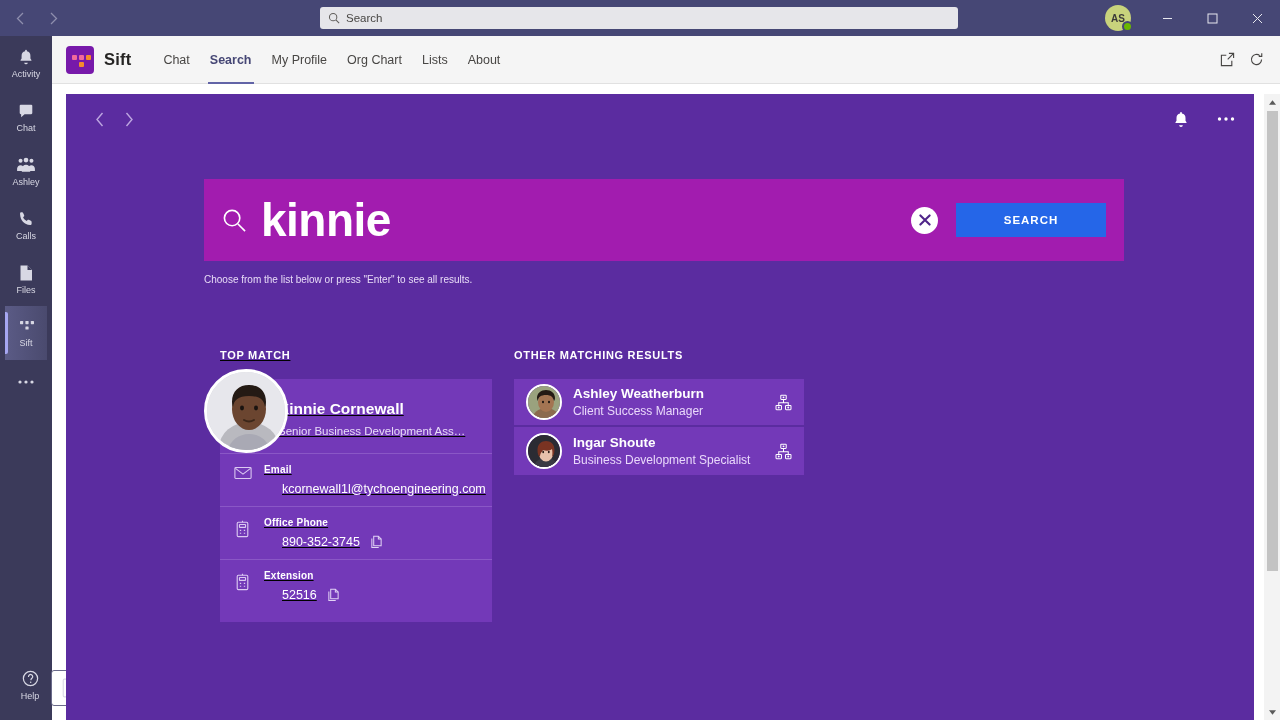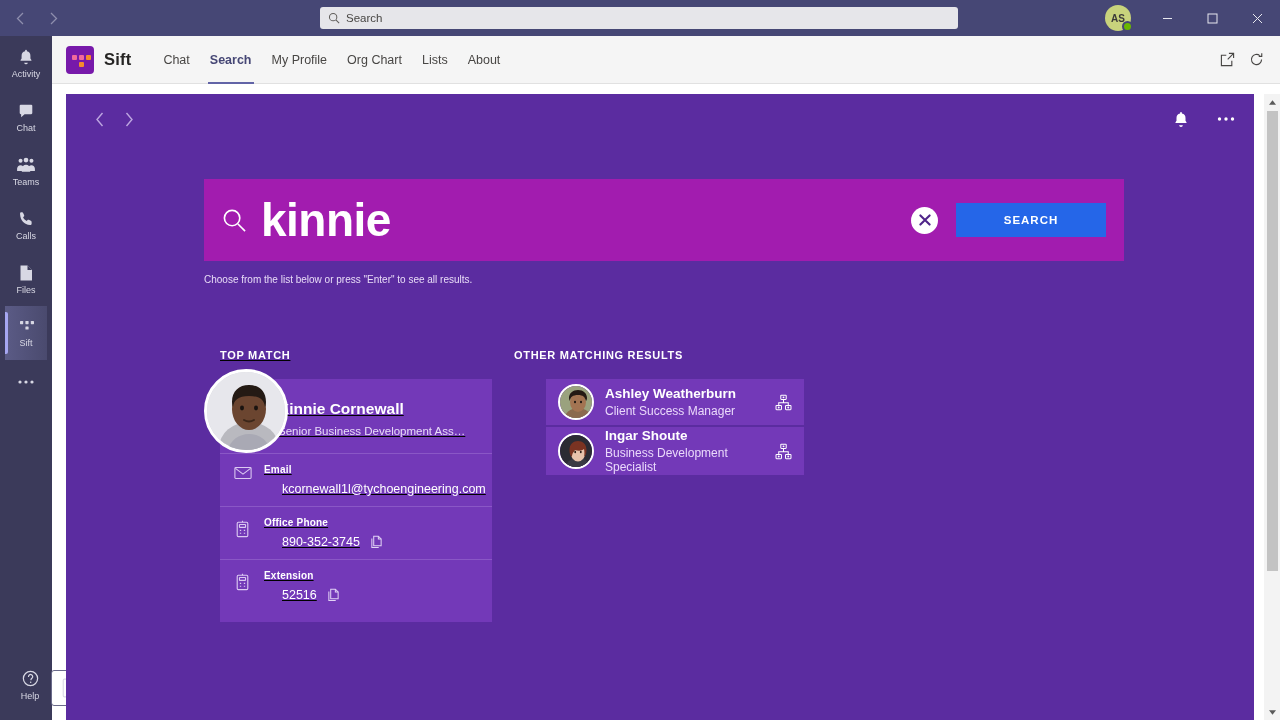--- a/index.html
+++ b/index.html
@@ -149,21 +149,21 @@
   .orgchart-btn {
     position: absolute; right: 12px; top: 8px; height: 26px; padding: 0 14px;
     border: 1px solid #fff; background: transparent; color: #fff;
     font-size: 10.5px; font-weight: 700; letter-spacing: .8px;
     display: flex; align-items: center; justify-content: center;
     font-family: "Liberation Sans", sans-serif;
   }
 
   
   .col-right { position: absolute; left: 448px; top: 255px; width: 290px; }
-  .res-list { margin-top: 18px; background: #7339b8; margin-left: 32px; }
+  .res-list { margin-top: 18px; background: #7339b8; }
   .res-item {
     height: 48px; display: flex; align-items: center; padding: 0 12px; gap: 11px;
     border-bottom: 2px solid #5b2ca0;
   }
   .res-item:last-child { border-bottom: none; }
   .res-ava { width: 36px; height: 36px; border-radius: 50%; overflow: hidden; border: 2px solid #fff; flex: 0 0 36px; }
   .res-name { font-size: 13.5px; font-weight: 700; color: #fff; line-height: 16px; }
   .res-role { font-size: 12px; color: #ead9fb; margin-top: 2px; }
   .res-org { margin-left: auto; color: #fff; }
 
@@ -256,21 +256,21 @@
       <span>
         <svg width="20" height="18" viewBox="0 0 22 18" fill="currentColor">
             <circle cx="5" cy="4.4" r="2.2"></circle>
             <circle cx="11" cy="3.6" r="2.6"></circle>
             <circle cx="17" cy="4.4" r="2.2"></circle>
             <path d="M1.2 13.2c0-2.3 1.7-4 3.8-4s3.8 1.7 3.8 4v2.4H1.2v-2.4z"></path>
             <path d="M6.4 13.6c0-2.7 2-4.8 4.6-4.8s4.6 2.1 4.6 4.8v2.8H6.4v-2.8z"></path>
             <path d="M13.2 13.2c0-2.3 1.7-4 3.8-4s3.8 1.7 3.8 4v2.4h-7.6v-2.4z"></path>
           </svg>
       </span>
-      <span class="lbl">Teams</span>
+      <span class="lbl">Ashley</span>
     </div>
 
     <div class="rail-item">
       <span>
         <svg width="18" height="18" viewBox="0 0 20 20" fill="currentColor">
             <path d="M5.6 2.6c.6 0 1.1.35 1.35.9l1 2.2c.22.5.1 1.1-.3 1.45l-.9.8c.8 1.85 2.3 3.35 4.15 4.15l.8-.9c.36-.4.95-.52 1.45-.3l2.2 1c.55.25.9.75.9 1.35v1.9c0 .9-.75 1.6-1.65 1.55C7.9 16.2 3.8 12.1 3.35 4.25A1.55 1.55 0 014.9 2.6h.7z"></path>
           </svg>
       </span>
       <span class="lbl">Calls</span>
     </div>

